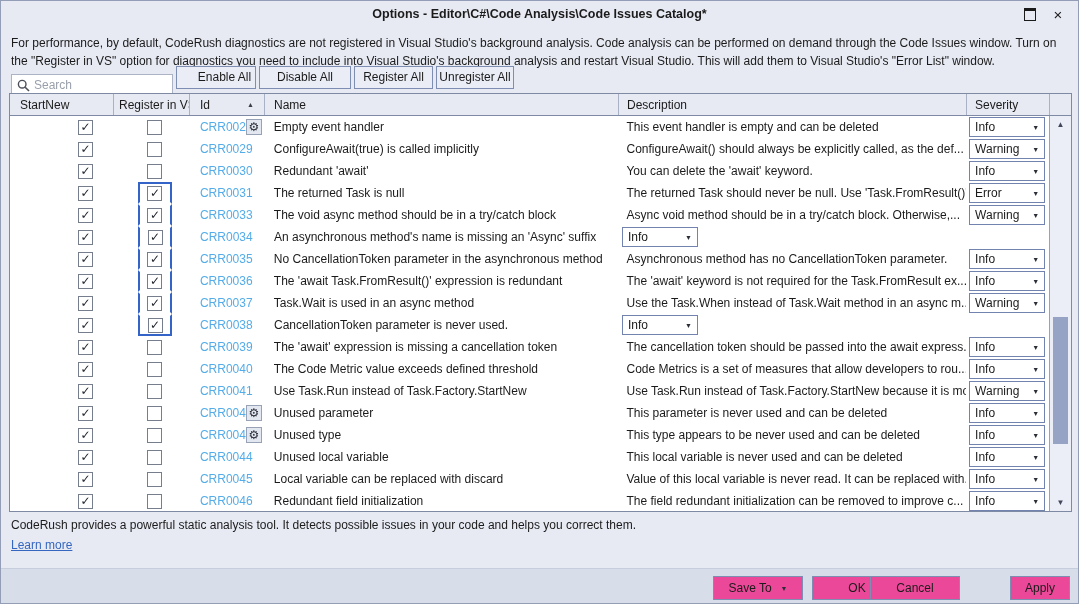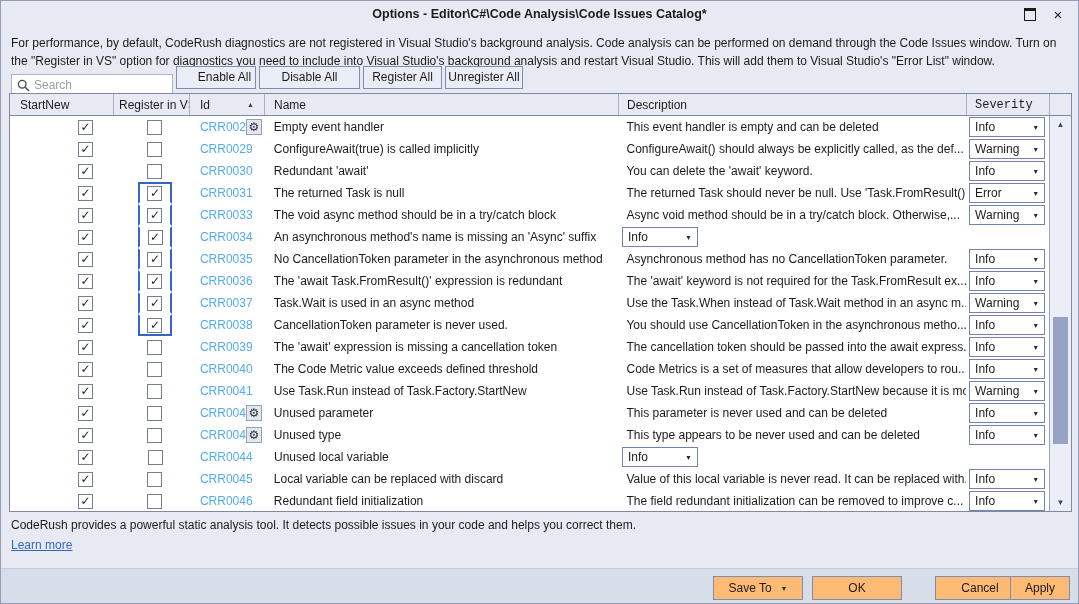--- a/index.html
+++ b/index.html
@@ -17,41 +17,41 @@
   .intro{position:absolute;left:10px;top:33px;width:1061px;line-height:18px;}
   
   .toolbar{position:absolute;left:10px;top:64px;height:24px;display:flex;align-items:center;}
   .search{position:relative;width:162px;height:23px;background:#fff;border:1px solid #ABB3C5;box-sizing:border-box;display:flex;align-items:center;margin-top:16px;}
   .search svg{margin:0 4px 0 5px;flex:0 0 auto;}
   .search input{border:none;outline:none;background:transparent;font:12px "Liberation Sans","DejaVu Sans",sans-serif;color:#1b1b1b;width:120px;padding:0;}
   .search input::placeholder{color:#9aa0ab;}
   .tb-btn{height:23px;margin-left:3px;background:#EAEDF6;border:1px solid #7E8EB2;box-sizing:border-box;
           font:12px "Liberation Sans","DejaVu Sans",sans-serif;color:#1b1b1b;padding:0;}
   .tb-btn.w1{width:80px;padding-left:17px;}
-  .tb-btn.w2{width:101px;}
+  .tb-btn.w2{width:92px;}
   .tb-btn.w3{width:79px;}
   .tb-btn.w4{width:78px;}
   
   .table{position:absolute;left:8px;top:92px;width:1063px;height:419px;background:#fff;border:1px solid #7E8AA3;box-sizing:border-box;}
   .thead{display:flex;height:22px;background:#E7EAF3;border-bottom:1px solid #7E8AA3;box-sizing:border-box;}
   .th{display:flex;align-items:center;box-sizing:border-box;border-right:1px solid #A9B1C4;overflow:hidden;white-space:nowrap;}
   .th:last-child{border-right:none;}
   .c-en{width:104px;}
   .c-reg{width:76px;}
   .c-id{width:75px;}
   .c-name{width:354px;}
   .c-desc{width:348px;}
   .c-sev{width:83px;}
   .c-sb{flex:1;}
   .th.c-en{padding-left:10px;}
   .th.c-reg{padding-left:5px;}
   .th.c-id{padding-left:10px;position:relative;}
   .th.c-name{padding-left:9px;}
   .th.c-desc{padding-left:8px;}
-  .th.c-sev{padding-left:8px;font-family:Liberation Mono, monospace;}
+  .th.c-sev{padding-left:8px;}
   .sort-arrow{position:absolute;right:10px;top:7px;font-size:7px;color:#3a3e48;}
   .tbody{position:absolute;left:0;top:22px;right:22px;bottom:0;overflow:hidden;background:#fff;}
   .tr{display:flex;height:22px;align-items:center;}
   .td{box-sizing:border-box;height:22px;display:flex;align-items:center;overflow:hidden;white-space:nowrap;}
   .td.c-en{justify-content:flex-start;padding-left:68px;}
   .reg-wrap{width:34px;height:22px;margin-left:24px;display:flex;align-items:center;justify-content:center;
             border:2px solid transparent;box-sizing:border-box;}
   .reg-wrap.sel{border-left-color:#3464C8;border-right-color:#3464C8;}
   .reg-wrap.sel-first{border-top-color:#3464C8;}
   .reg-wrap.sel-last{border-bottom-color:#3464C8;}
@@ -69,26 +69,26 @@
   .vscroll{position:absolute;top:22px;right:0;bottom:0;width:22px;background:#EBEEF6;border-left:1px solid #98A2B6;box-sizing:border-box;}
   .vscroll .sarrow{position:absolute;left:0;width:100%;text-align:center;font-size:8px;color:#42465A;}
   .sarrow.up{top:4px;}
   .sarrow.down{bottom:4px;}
   .sthumb{position:absolute;left:3px;width:15px;top:201px;height:127px;background:#96A3C4;}
   
   .footer-info{position:absolute;left:10px;top:517px;line-height:15px;}
   .learn-more{position:absolute;left:10px;top:537px;color:#3667C0;text-decoration:underline;}
   
   .bottombar{position:absolute;left:0;right:0;top:567px;height:37px;background:#D8DDEA;border-top:1px solid #C6CDDD;box-sizing:border-box;}
-  .bb-btn{position:absolute;top:7px;height:24px;background:#fdba74;border:1px solid #7E8EB2;box-sizing:border-box;
+  .bb-btn{position:absolute;top:7px;height:24px;background:#ec4899;border:1px solid #7E8EB2;box-sizing:border-box;
           font:12px "Liberation Sans","DejaVu Sans",sans-serif;color:#1b1b1b;display:flex;align-items:center;justify-content:center;padding:0;}
   .bb-saveto{left:712px;width:90px;gap:9px;}
   .bb-saveto .arr{font-size:7px;color:#2a2e38;}
   .bb-ok{left:811px;width:90px;}
-  .bb-cancel{left:934px;width:90px;}
+  .bb-cancel{left:869px;width:90px;}
   .bb-apply{left:1009px;width:60px;}
 </style>
 </head>
 <body>
 
 <div class="dialog">
 
   <div class="titlebar">
     <div class="title">Options - Editor\C#\Code Analysis\Code Issues Catalog*</div>
     <div class="win-btn btn-max">
@@ -324,21 +324,20 @@
           </div>
           <div class="td c-reg">
             <span class="reg-wrap sel sel-last">
               <span class="cb">✓</span>
             </span>
           </div>
           <div class="td c-id">
             <span>CRR0038</span>
           </div>
           <div class="td c-name">CancellationToken parameter is never used.</div>
-          <div class="td c-desc">You should use CancellationToken in the asynchronous metho...</div>
           <div class="td c-sev">
             <span class="combo">
               <span>Info</span>
               <span class="arr">▼</span>
             </span>
           </div>
         </div>
         <div class="tr">
           <div class="td c-en">
             <span class="cb">✓</span>
@@ -452,20 +451,21 @@
           </div>
           <div class="td c-reg">
             <span class="reg-wrap">
               <span class="cb"></span>
             </span>
           </div>
           <div class="td c-id">
             <span>CRR0044</span>
           </div>
           <div class="td c-name">Unused local variable</div>
+          <div class="td c-desc">This local variable is never used and can be deleted</div>
           <div class="td c-sev">
             <span class="combo">
               <span>Info</span>
               <span class="arr">▼</span>
             </span>
           </div>
         </div>
         <div class="tr">
           <div class="td c-en">
             <span class="cb">✓</span>

